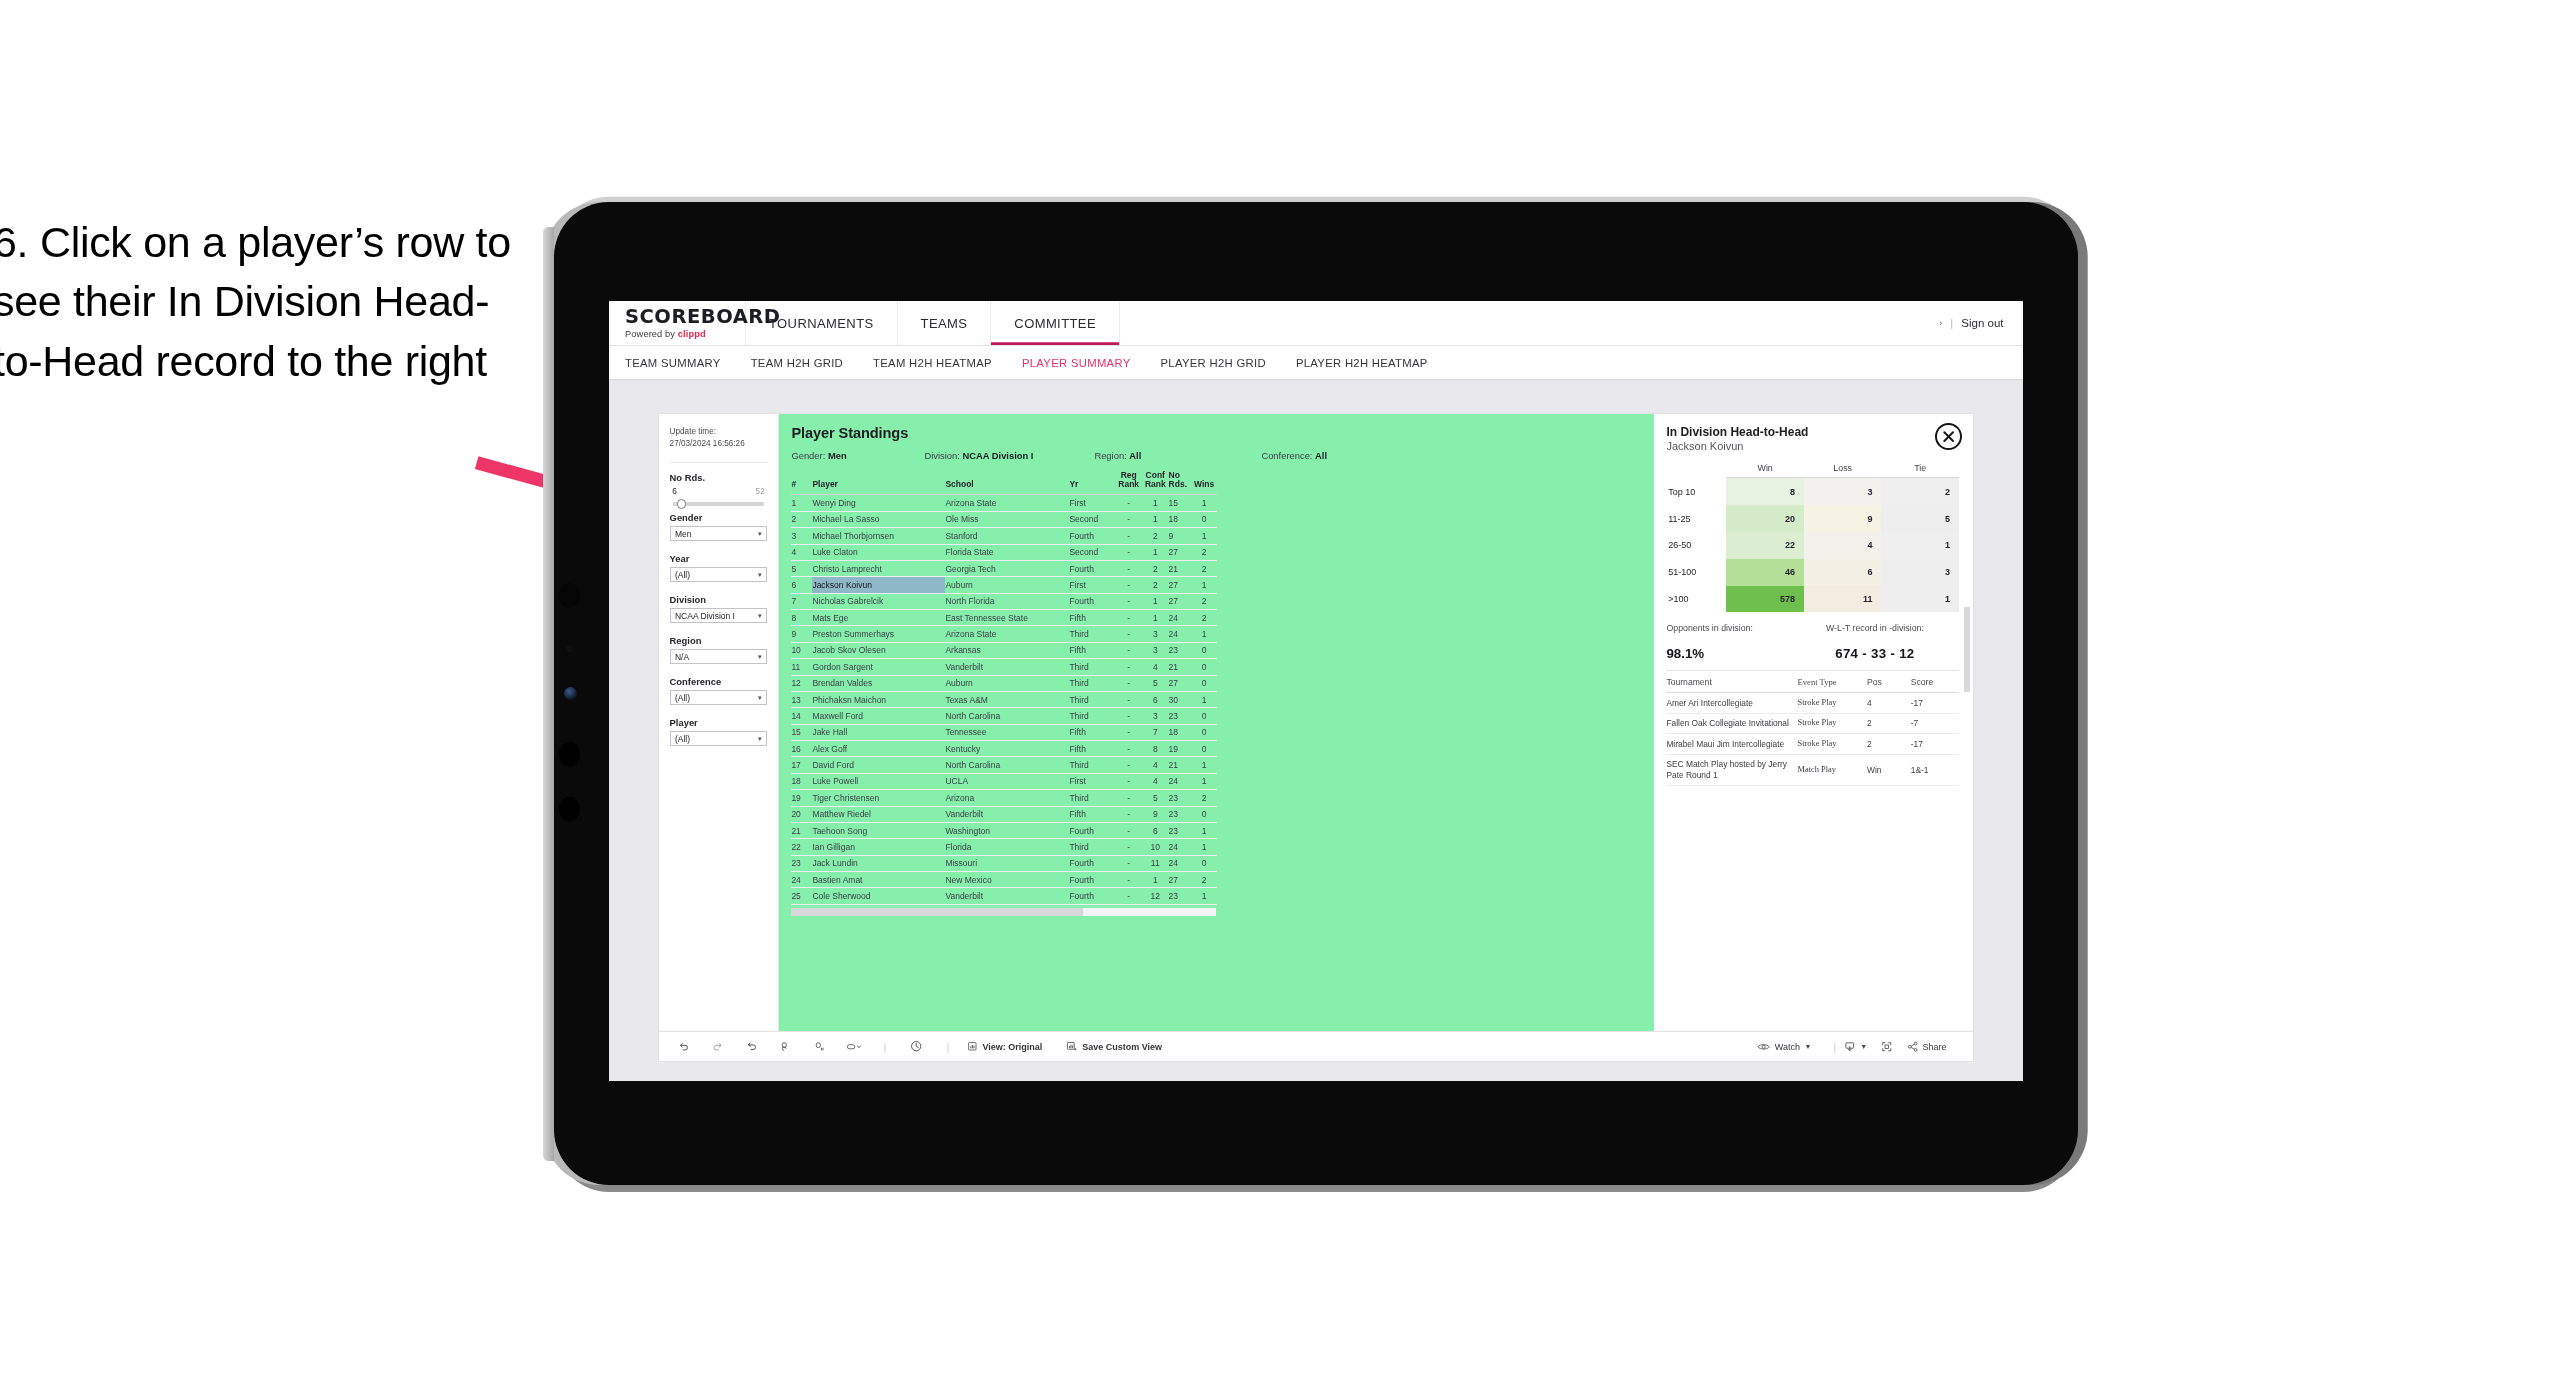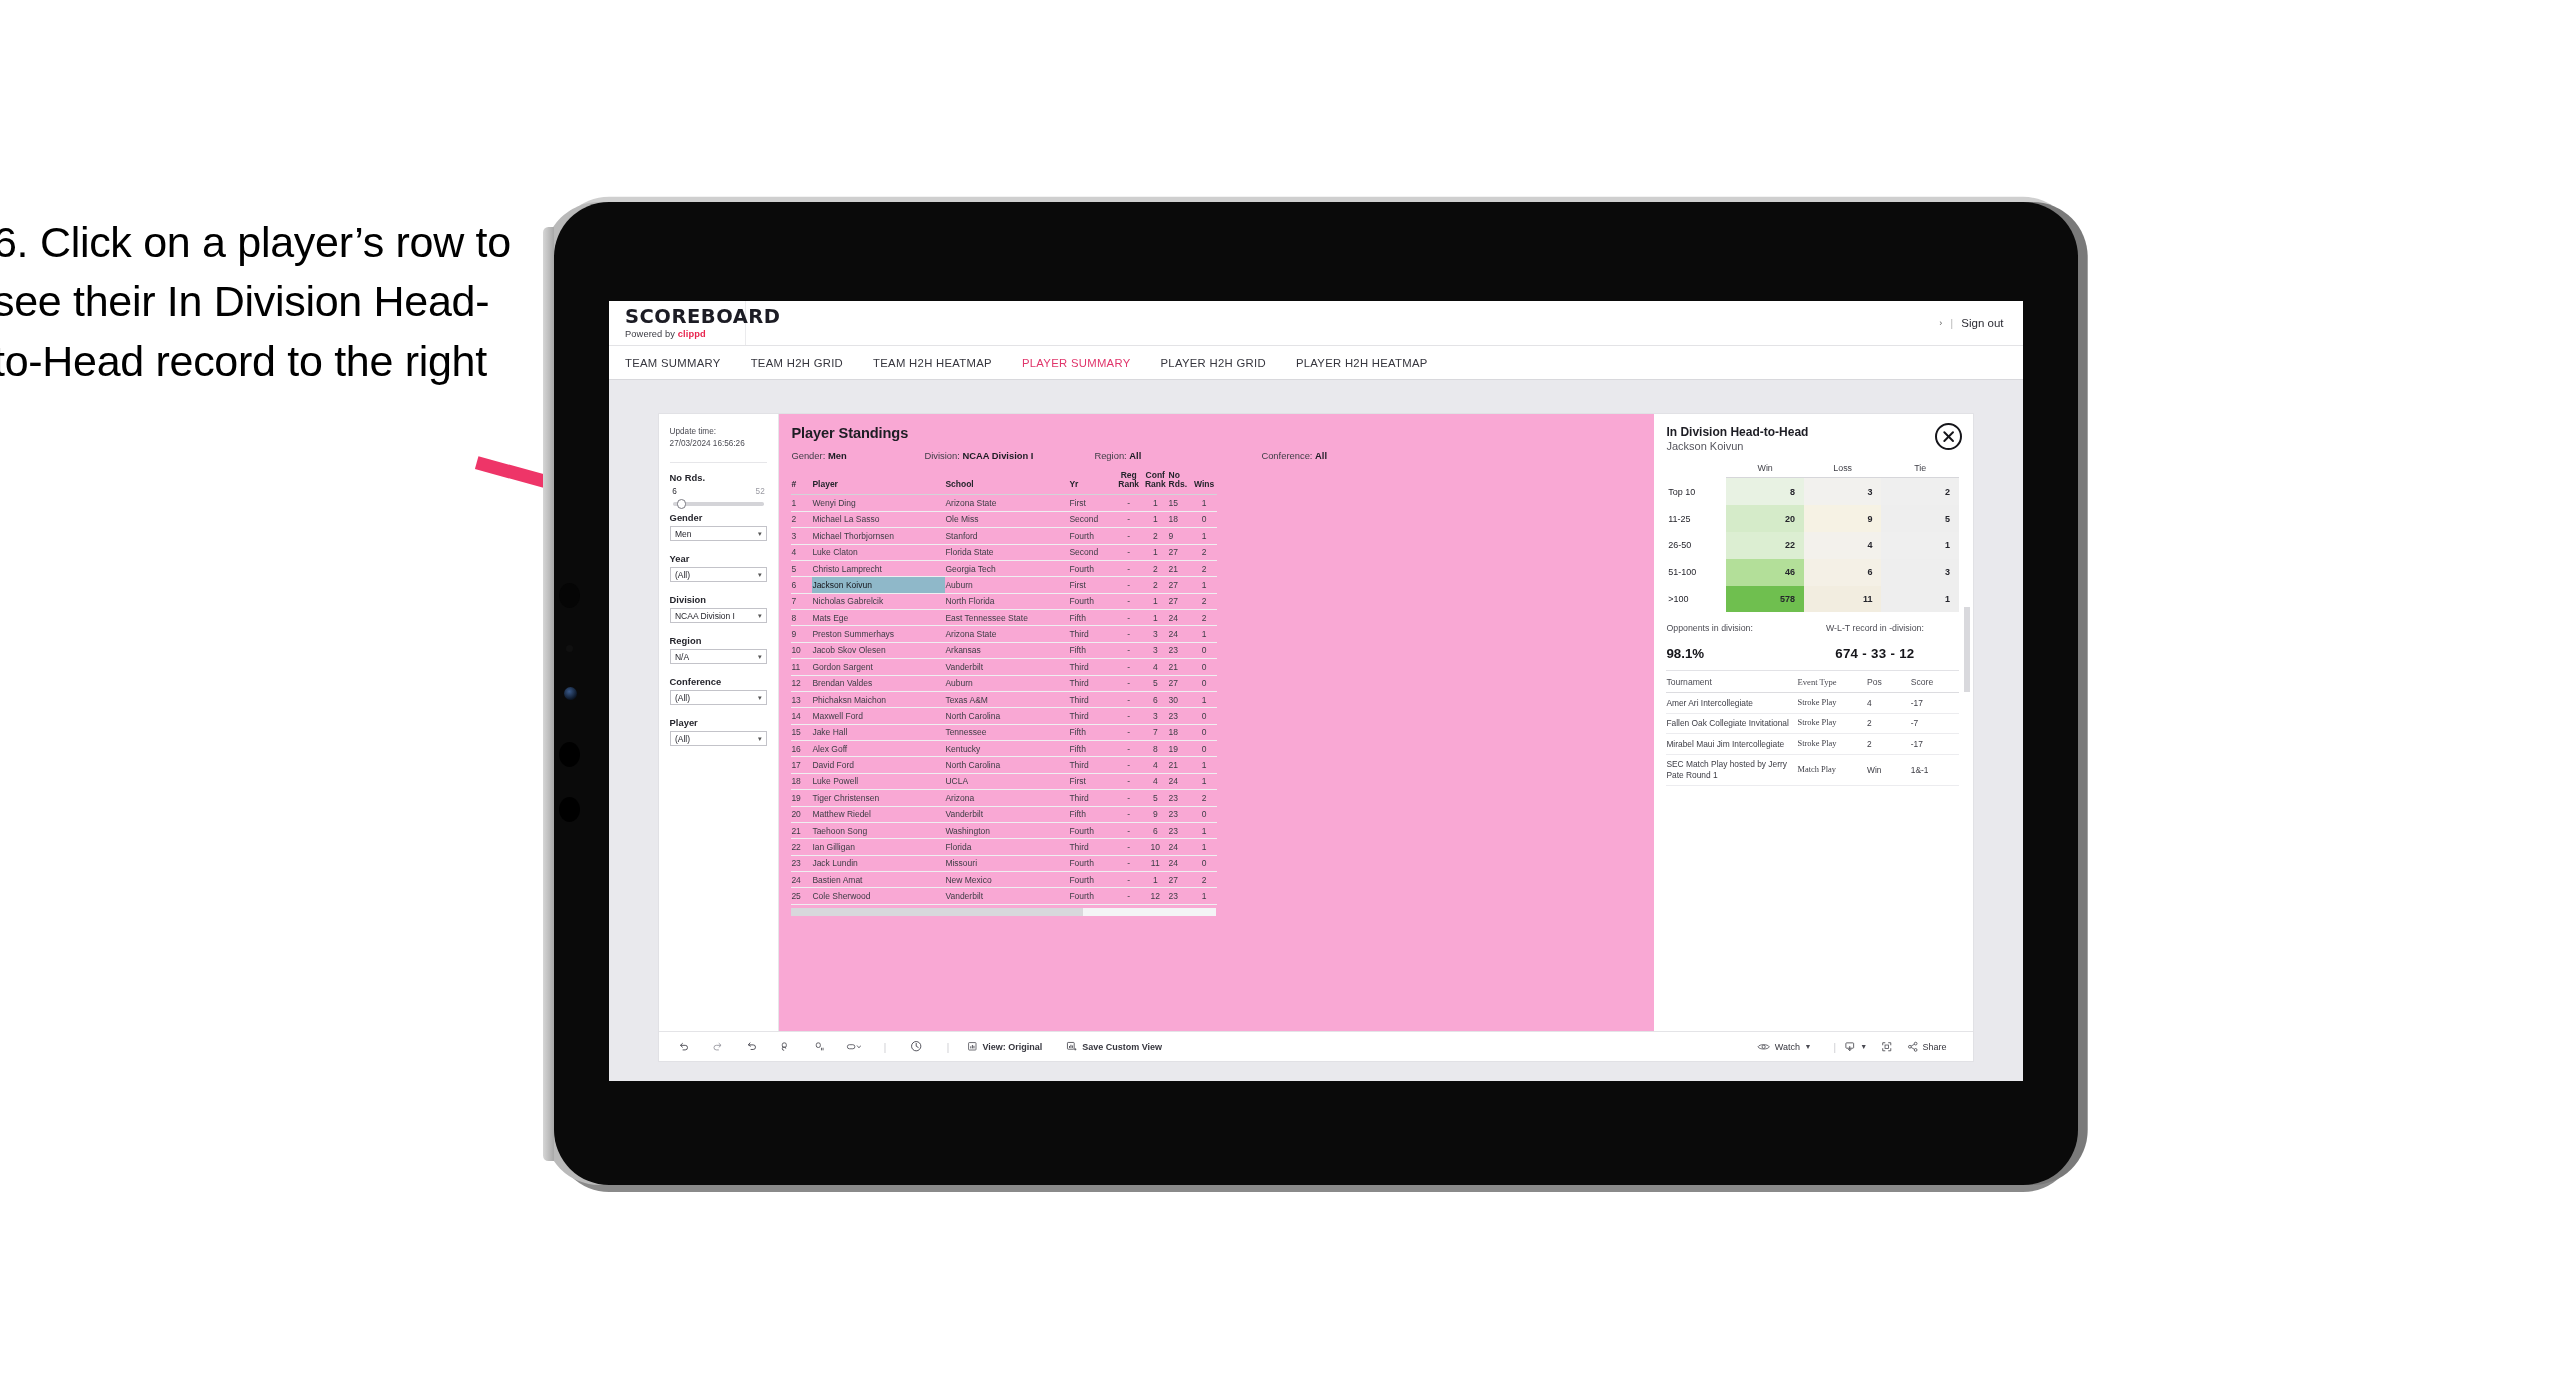--- a/index.html
+++ b/index.html
@@ -87,21 +87,21 @@
     padding-left: 16px; gap: 30px; border-bottom:0.9px solid #d8d8dc;
   }
   .subnav .tab {
     font-size: 11.3px; color:#36363e; letter-spacing:0.3px; cursor:pointer; white-space:nowrap;
   }
   .subnav .tab.active { color:#e0356b; }
 
   
   #dash-wrap { padding: 34px 50px 0 50px; height: calc(780px - 45px - 34px); }
   #dash {
-    background:#f9a8d4; width: 100%; height: 647px;
+    background:#86efac; width: 100%; height: 647px;
     box-shadow: 0 0 0 0.9px #e0e0e4; display:flex; flex-direction:column;
   }
   #dash-body { flex:1; display:flex; overflow:hidden; }
 
   
   .filters {
     width: 120px; flex:0 0 120px; padding: 12.4px 10.6px 0 10.6px;
     border-right:0.9px solid #e6e6e9; background:#fff;
   }
   .upd-label { font-size:8.2px; color:#4a4a52; line-height:1.45; }
@@ -255,20 +255,25 @@
 
     <div id="screen">
 
       <div class="topbar">
         <div class="brand">
           <div class="brand-title">SCOREBOARD</div>
           <div class="brand-sub">
             <span>Powered by</span>
             <span class="clippd">clippd</span>
           </div>
+        </div>
+        <div class="mainnav">
+          <div class="nav-item">TOURNAMENTS</div>
+          <div class="nav-item">TEAMS</div>
+          <div class="nav-item active">COMMITTEE</div>
         </div>
         <div class="topbar-right">
           <span class="chev">›</span>
           <span class="sep">|</span>
           <span>Sign out</span>
         </div>
       </div>
 
       <div class="subnav">
         <div class="tab">TEAM SUMMARY</div>

